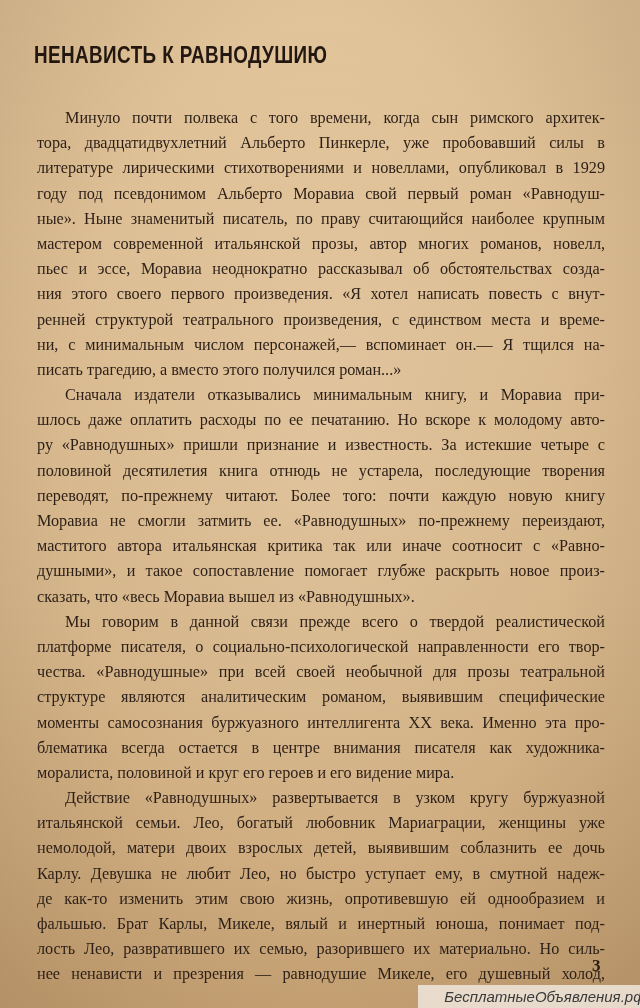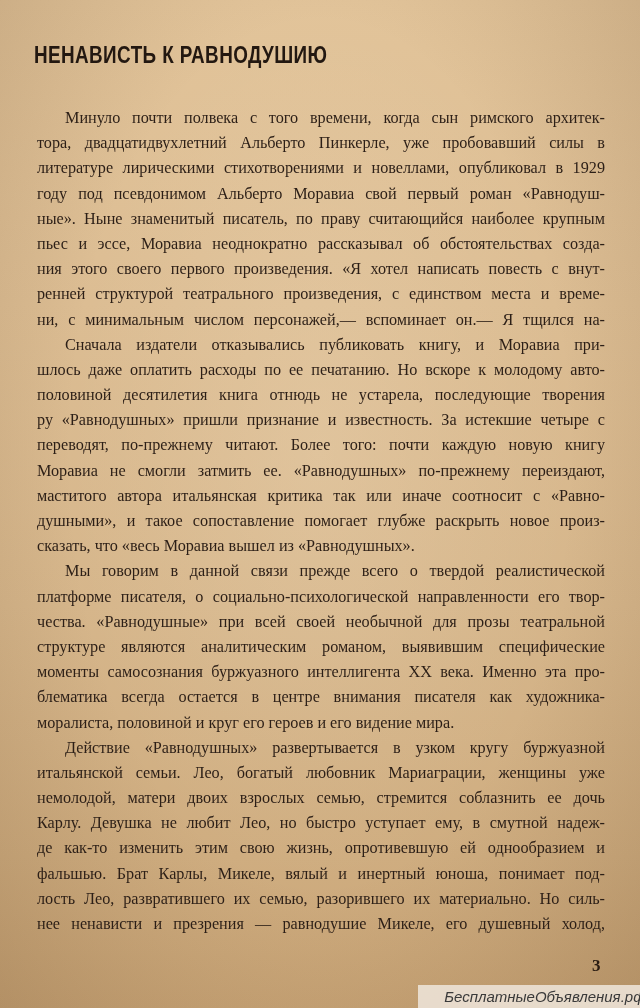--- a/index.html
+++ b/index.html
@@ -25,49 +25,51 @@
 
 <div class="title">НЕНАВИСТЬ К РАВНОДУШИЮ</div>
 
 <div class="text">
   <div>
     <div class="line indent">Минуло почти полвека с того времени, когда сын римского архитек-</div>
     <div class="line">тора, двадцатидвухлетний Альберто Пинкерле, уже пробовавший силы в</div>
     <div class="line">литературе лирическими стихотворениями и новеллами, опубликовал в 1929</div>
     <div class="line">году под псевдонимом Альберто Моравиа свой первый роман «Равнодуш-</div>
     <div class="line">ные». Ныне знаменитый писатель, по праву считающийся наиболее крупным</div>
+    <div class="line">мастером современной итальянской прозы, автор многих романов, новелл,</div>
     <div class="line">пьес и эссе, Моравиа неоднократно рассказывал об обстоятельствах созда-</div>
     <div class="line">ния этого своего первого произведения. «Я хотел написать повесть с внут-</div>
     <div class="line">ренней структурой театрального произведения, с единством места и време-</div>
     <div class="line">ни, с минимальным числом персонажей,— вспоминает он.— Я тщился на-</div>
+    <div class="line last">писать трагедию, а вместо этого получился роман...»</div>
   </div>
   <div>
-    <div class="line indent">Сначала издатели отказывались публиковать книгу, и Моравиа при-</div>
+    <div class="line indent">Сначала издатели отказывались минимальным книгу, и Моравиа при-</div>
     <div class="line">шлось даже оплатить расходы по ее печатанию. Но вскоре к молодому авто-</div>
+    <div class="line">ру «Равнодушных» пришли признание и известность. За истекшие четыре с</div>
     <div class="line">половиной десятилетия книга отнюдь не устарела, последующие творения</div>
-    <div class="line">ру «Равнодушных» пришли признание и известность. За истекшие четыре с</div>
     <div class="line">переводят, по-прежнему читают. Более того: почти каждую новую книгу</div>
     <div class="line">Моравиа не смогли затмить ее. «Равнодушных» по-прежнему переиздают,</div>
     <div class="line">маститого автора итальянская критика так или иначе соотносит с «Равно-</div>
     <div class="line">душными», и такое сопоставление помогает глубже раскрыть новое произ-</div>
     <div class="line last">сказать, что «весь Моравиа вышел из «Равнодушных».</div>
   </div>
   <div>
     <div class="line indent">Мы говорим в данной связи прежде всего о твердой реалистической</div>
     <div class="line">платформе писателя, о социально-психологической направленности его твор-</div>
     <div class="line">чества. «Равнодушные» при всей своей необычной для прозы театральной</div>
     <div class="line">структуре являются аналитическим романом, выявившим специфические</div>
     <div class="line">моменты самосознания буржуазного интеллигента XX века. Именно эта про-</div>
     <div class="line">блематика всегда остается в центре внимания писателя как художника-</div>
     <div class="line last">моралиста, половиной и круг его героев и его видение мира.</div>
   </div>
   <div>
     <div class="line indent">Действие «Равнодушных» развертывается в узком кругу буржуазной</div>
     <div class="line">итальянской семьи. Лео, богатый любовник Мариаграции, женщины уже</div>
-    <div class="line">немолодой, матери двоих взрослых семью, стремится соблазнить ее дочь</div>
+    <div class="line">немолодой, матери двоих взрослых детей, выявившим соблазнить ее дочь</div>
     <div class="line">Карлу. Девушка не любит Лео, но быстро уступает ему, в смутной надеж-</div>
     <div class="line">де как-то изменить этим свою жизнь, опротивевшую ей однообразием и</div>
     <div class="line">фальшью. Брат Карлы, Микеле, вялый и инертный юноша, понимает под-</div>
     <div class="line">лость Лео, развратившего их семью, разорившего их материально. Но силь-</div>
     <div class="line">нее ненависти и презрения — равнодушие Микеле, его душевный холод,</div>
 
   </div>
 </div>
 
 <div class="pnum">3</div>

